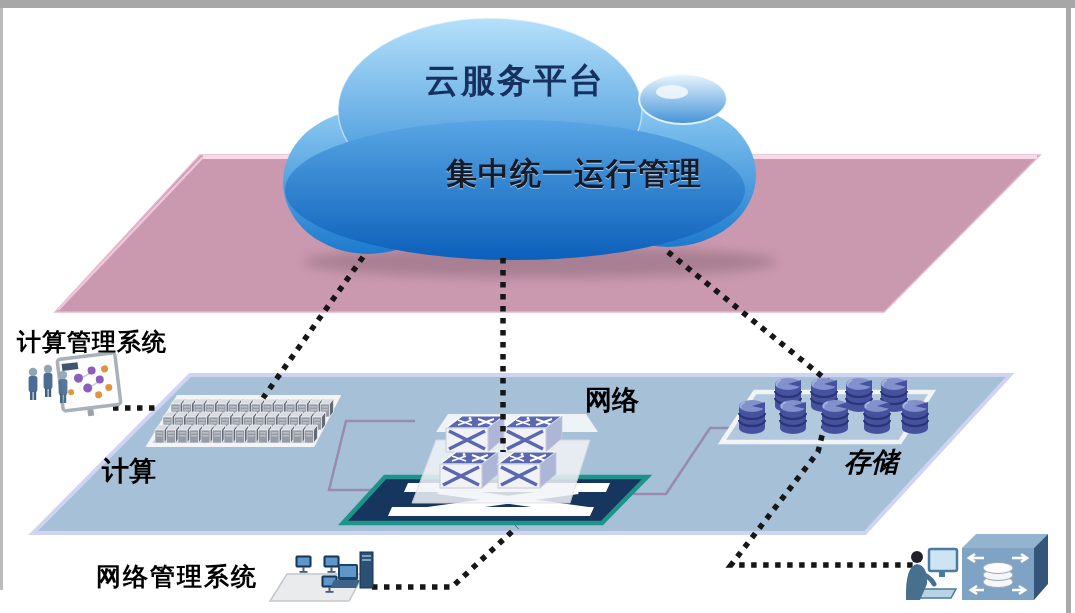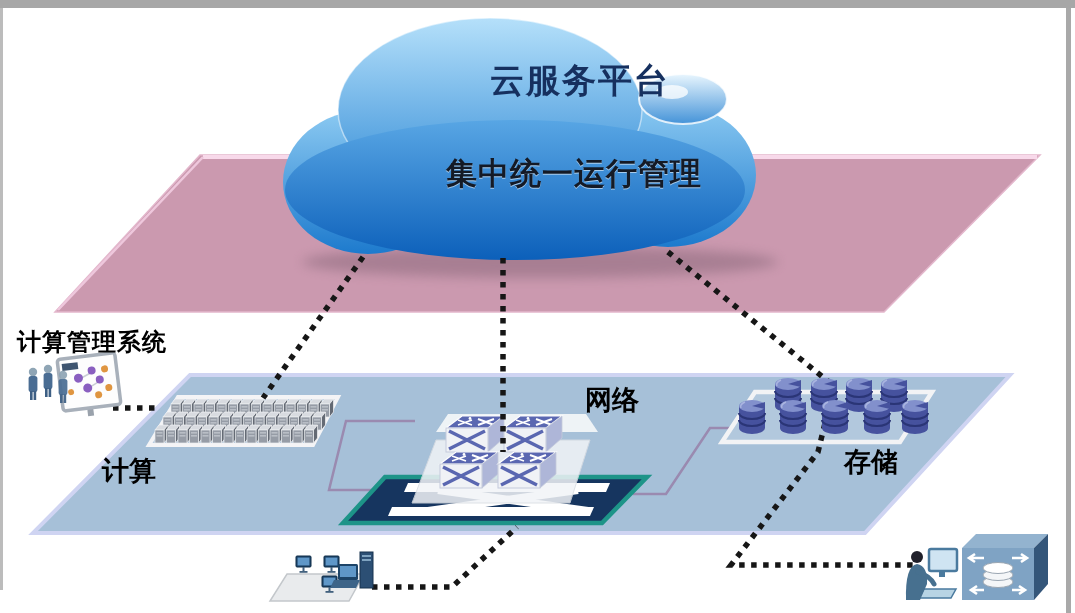--- a/index.html
+++ b/index.html
@@ -5,25 +5,25 @@
   html,body{margin:0;padding:0;background:#ffffff;}
   .stage{
     position:relative;width:1075px;height:613px;overflow:hidden;background:#ffffff;
     font-family:"Liberation Serif","DejaVu Serif",serif;
   }
   .frame-top{position:absolute;left:0;top:0;width:1075px;height:8px;background:#a7a7a7;}
   .frame-right{position:absolute;left:1066px;top:8px;width:5px;height:605px;background:#a9a9a9;}
   .frame-left{position:absolute;left:0;top:8px;width:3px;height:582px;background:#bcbcbc;}
   svg.art{position:absolute;left:0;top:0;}
   .label{position:absolute;color:#000;font-weight:bold;white-space:nowrap;line-height:1.1;}
-  .lbl-cloud-title{left:360px;top:62px;width:310px;text-align:right;font-size:34px;color:#16305f;letter-spacing:2px;}
+  .lbl-cloud-title{left:360px;top:62px;width:310px;text-align:center;font-size:34px;color:#16305f;letter-spacing:2px;}
   .lbl-cloud-sub{left:330px;top:157px;width:372px;text-align:right;font-size:31px;color:#141a26;letter-spacing:1px;text-shadow:0 1px 0 rgba(255,255,255,.55);}
   .lbl-compute{left:102px;top:450px;font-size:27px;margin-top:7px;}
   .lbl-network{left:537px;top:386px;font-size:27px;margin-left:48px;}
-  .lbl-storage{left:844px;top:448px;font-size:27px;}
+  .lbl-storage{left:844px;top:448px;font-size:27px;font-style:italic;}
   .lbl-compute-mgmt{left:17px;top:329px;font-size:24px;letter-spacing:1px;}
   .lbl-network-mgmt{left:96px;top:563px;font-size:25px;letter-spacing:2px;}
   .lbl-storage-mgmt{left:920px;top:507px;font-size:23px;letter-spacing:1px;}
 </style>
 </head>
 <body>
 
 <div class="stage">
   <svg class="art" width="1075" height="613" viewBox="0 0 1075 613">
     <defs>
@@ -260,17 +260,18 @@
       <path d="M918,572 Q930,576 934,584" stroke="#47708f" stroke-width="5" fill="none" stroke-linecap="round"></path>
     </g>
   </svg>
 
   <div class="label lbl-cloud-title">云服务平台</div>
   <div class="label lbl-cloud-sub">集中统一运行管理</div>
   <div class="label lbl-compute">计算</div>
   <div class="label lbl-network">网络</div>
   <div class="label lbl-storage">存储</div>
   <div class="label lbl-compute-mgmt">计算管理系统</div>
+  <div class="label lbl-network-mgmt">网络管理系统</div>
 
   <div class="frame-top"></div>
   <div class="frame-right"></div>
   <div class="frame-left"></div>
 </div>
 
 </body></html>

